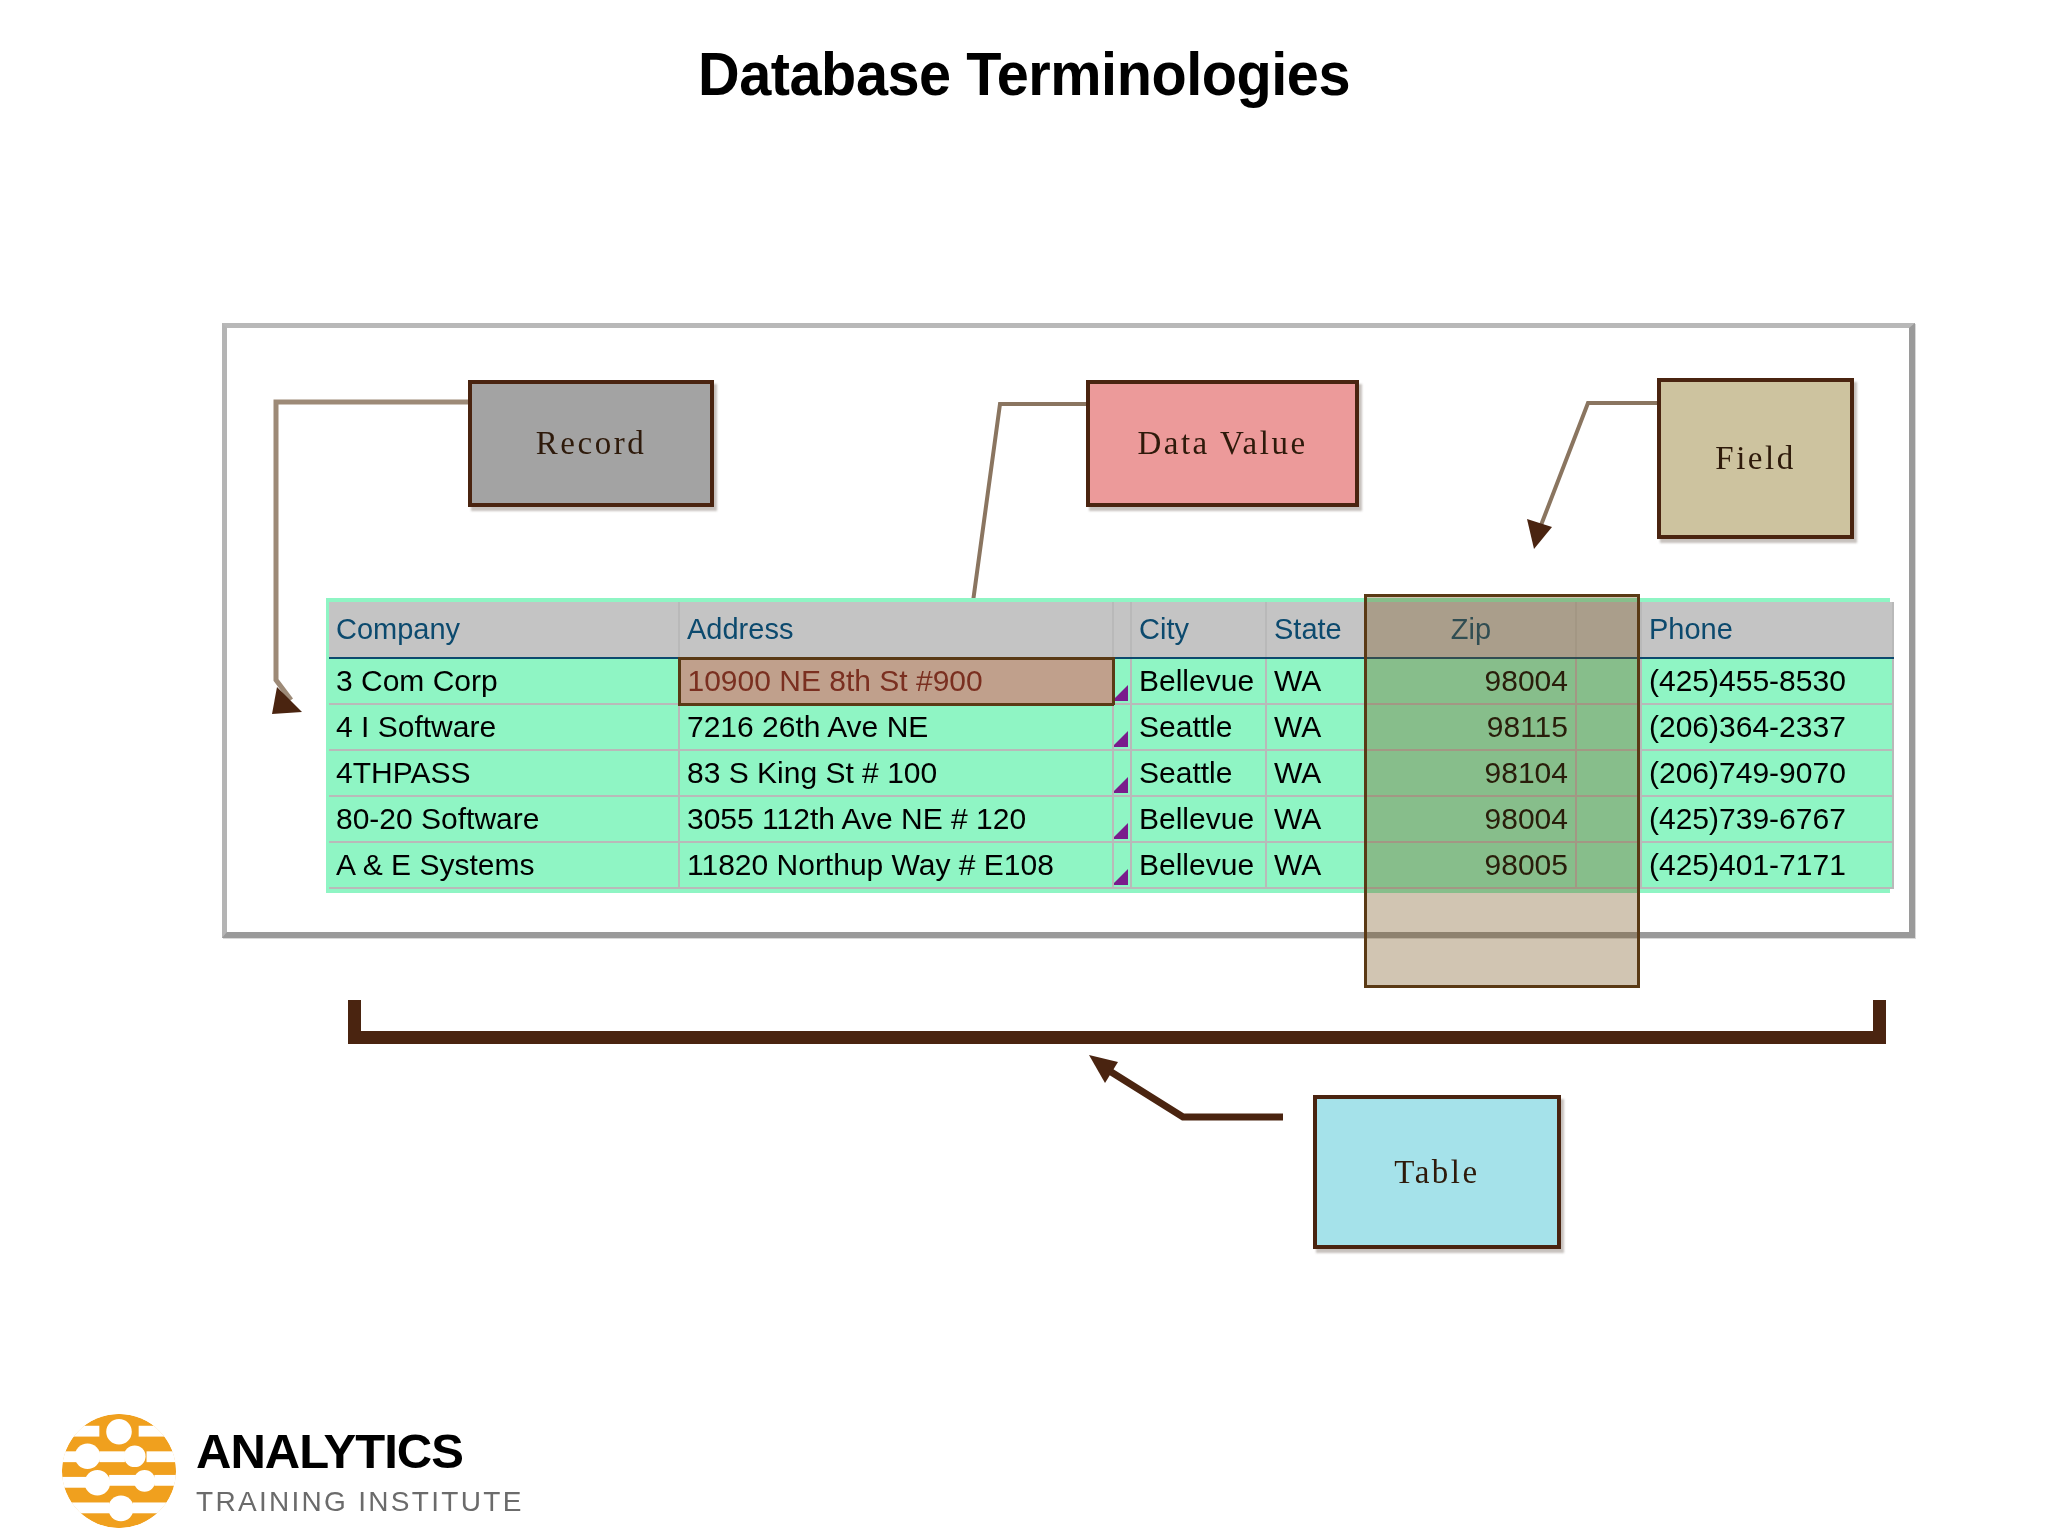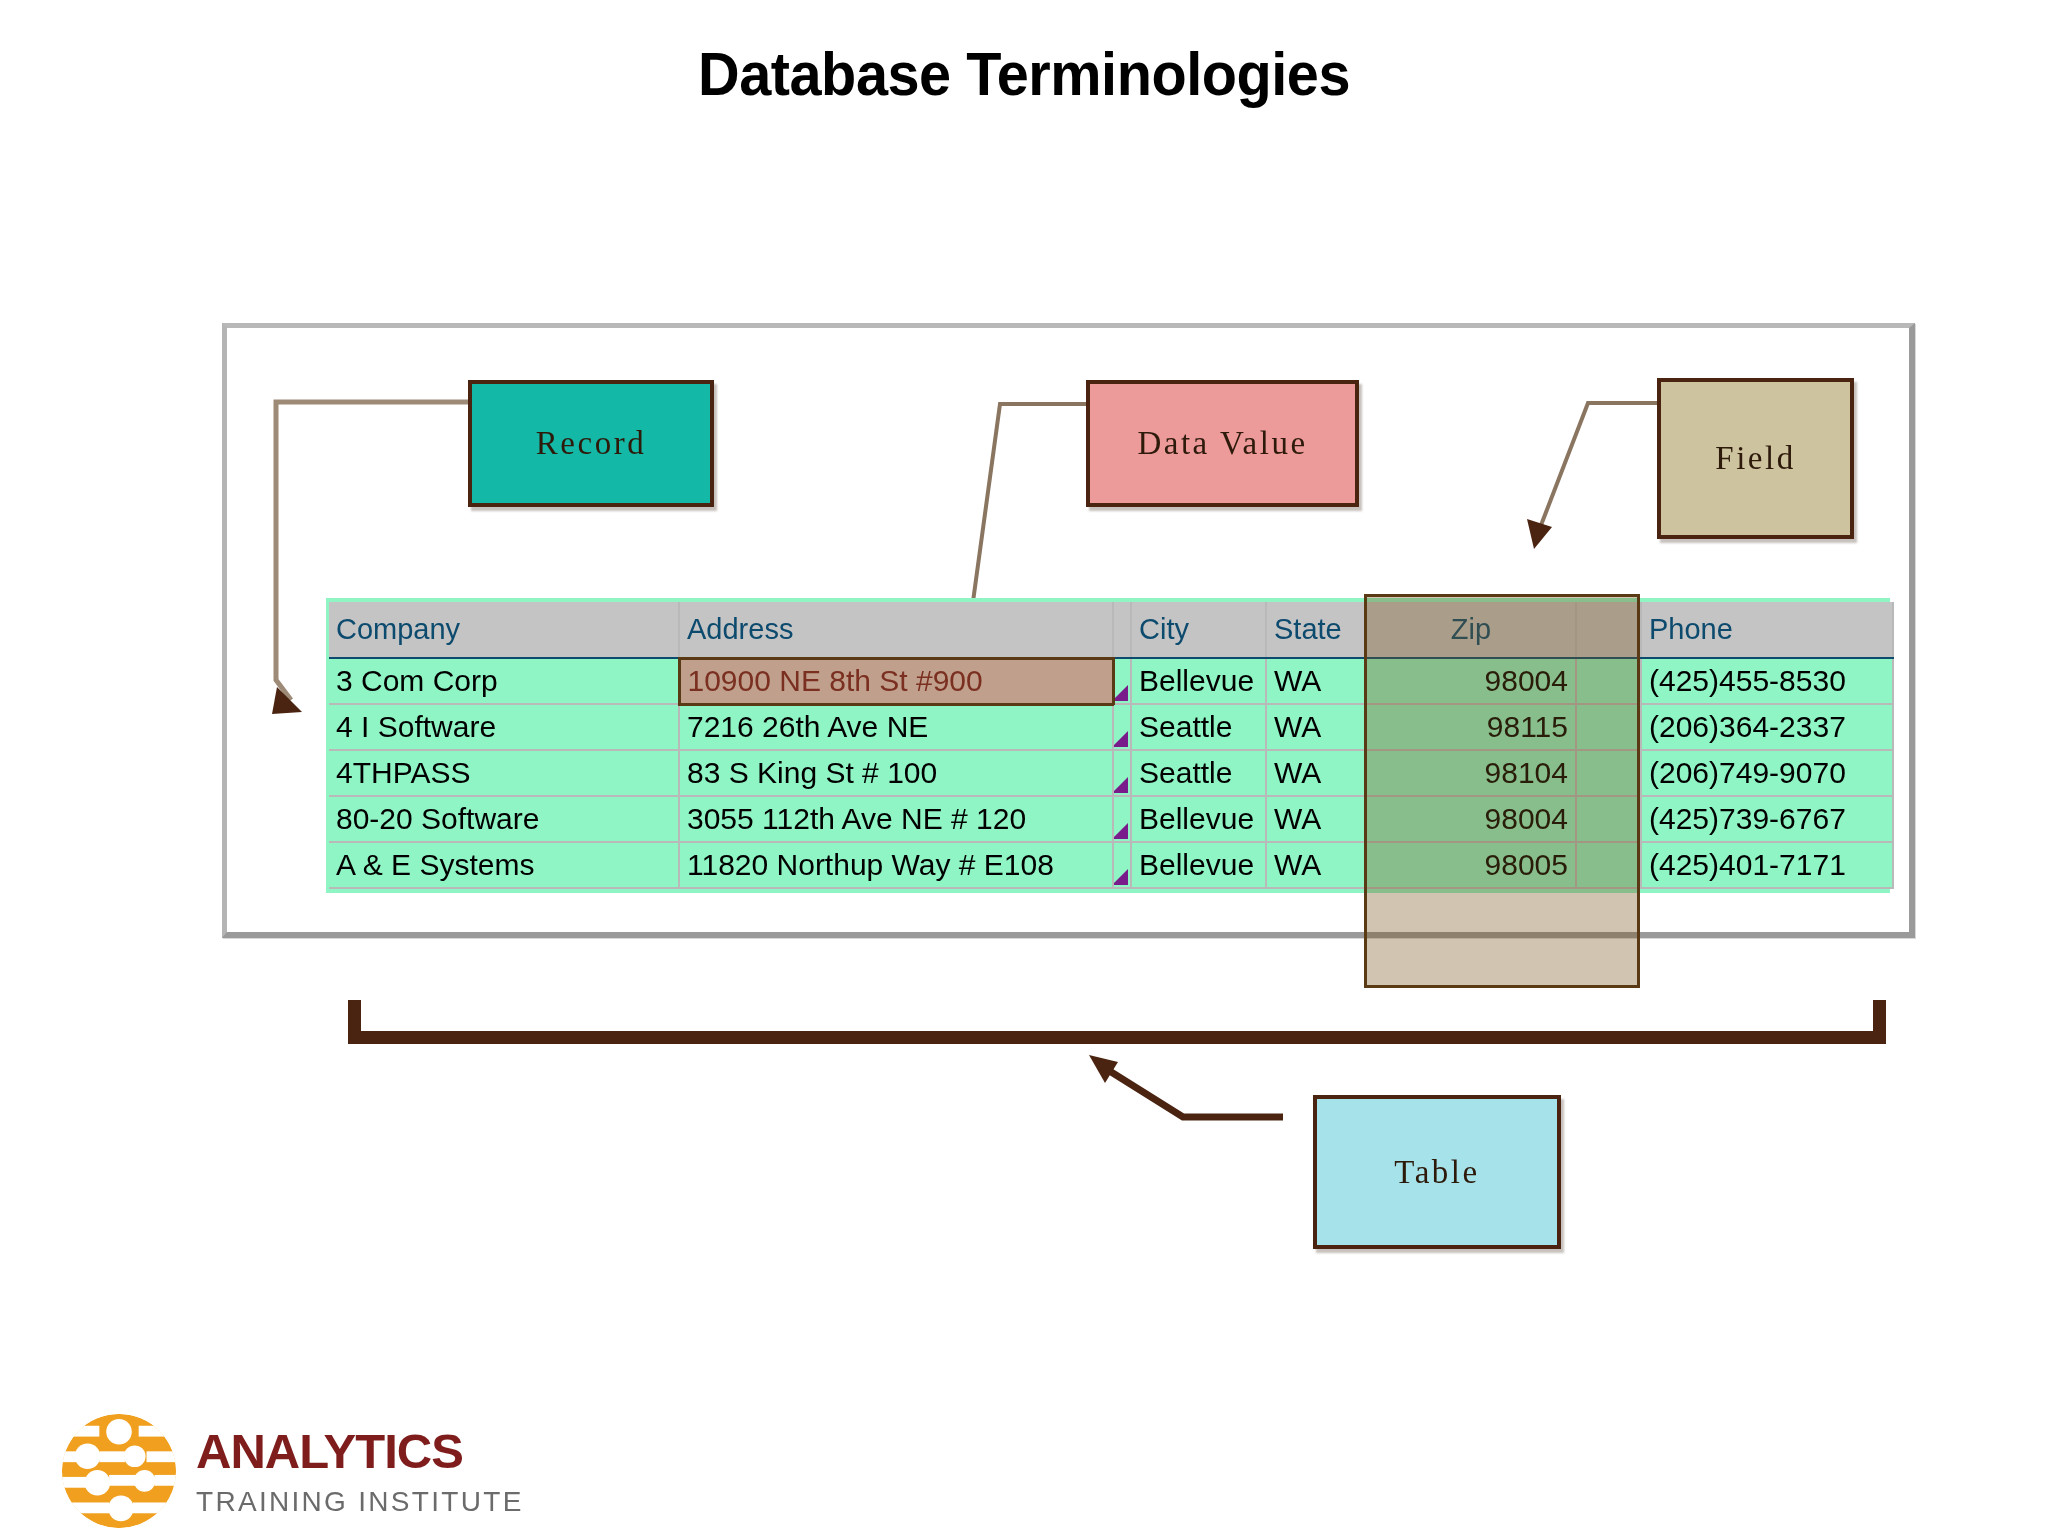--- a/index.html
+++ b/index.html
@@ -44,21 +44,21 @@
     justify-content:center;
     font-family:"Liberation Serif", serif;
     font-size:33px;
     color:#2e1a0b;
     letter-spacing:2.5px;
     border:4px solid #4a2410;
     box-shadow:3px 4px 2px rgba(130,120,110,.45);
   }
   #callout-record{
     left:468px; top:380px; width:246px; height:127px;
-    background:#14b8a6;
+    background:#a3a3a3;
   }
   #callout-datavalue{
     left:1086px; top:380px; width:273px; height:127px;
     background:#ec9a9a;
   }
   #callout-field{
     left:1657px; top:378px; width:197px; height:161px;
     background:#cdc39f;
   }
   #callout-table{
@@ -174,21 +174,21 @@
     left:60px; top:1412px;
     display:flex;
     align-items:center;
   }
   #logo-mark{ width:118px;height:118px; flex:0 0 auto;}
   #logo-text{margin-left:18px;line-height:1;}
   #logo-title{
     font-family:"Liberation Sans", sans-serif;
     font-size:49px;
     font-weight:bold;
-    color:#7f1d1d;
+    color:#000000;
     letter-spacing:-1px;
   }
   #logo-sub{
     font-family:"Liberation Sans", sans-serif;
     font-size:28px;
     color:#6b6b6b;
     letter-spacing:2.3px;
     margin-top:12px;
   }
 </style>

